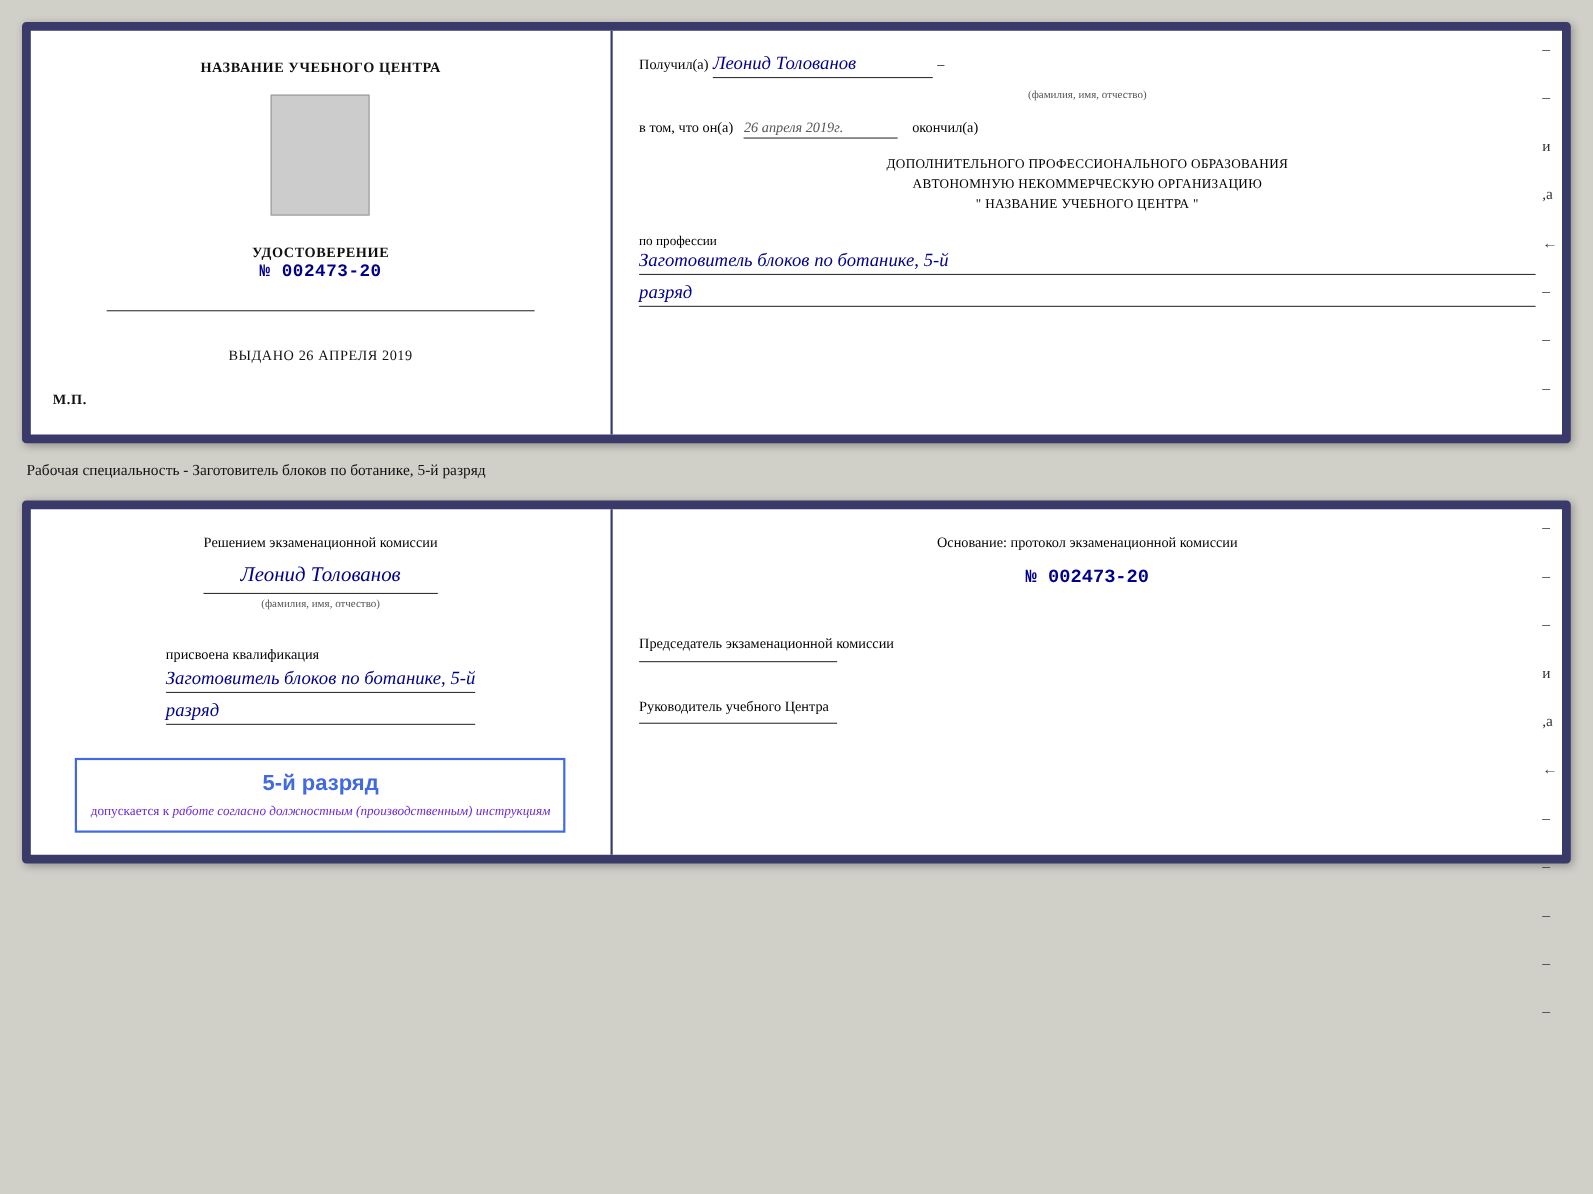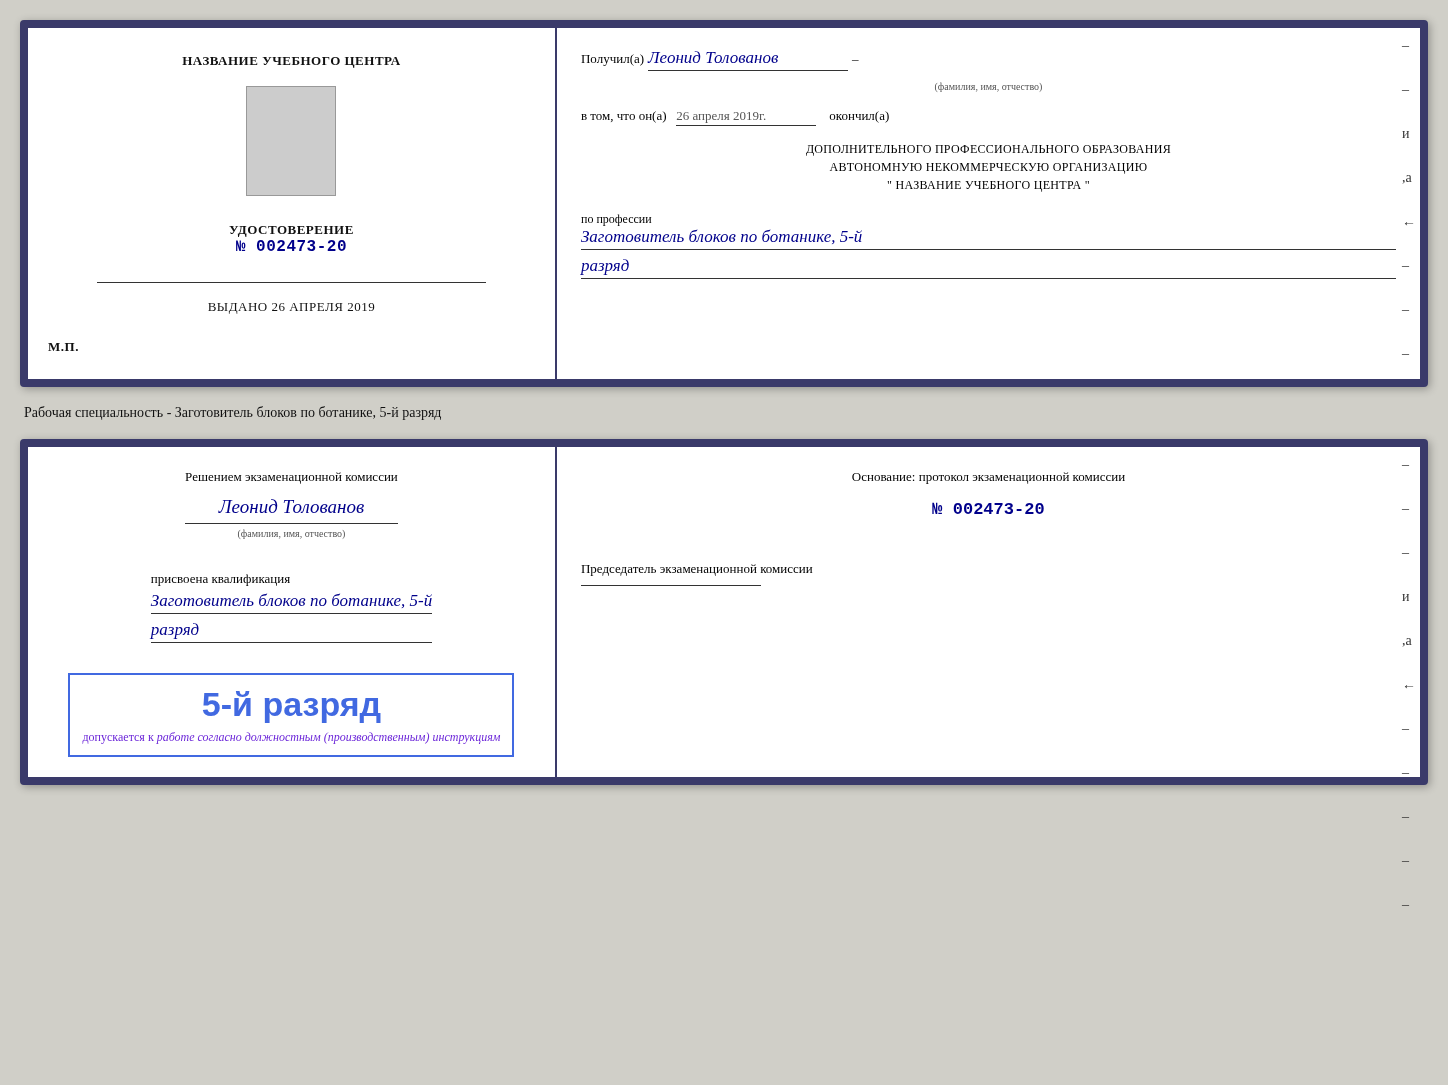--- a/index.html
+++ b/index.html
@@ -98,20 +98,21 @@
     }
 
     .udostoverenie-block .udost-number {
       font-size: 16px;
       font-weight: bold;
       color: #00008B;
       font-family: 'Courier New', monospace;
     }
 
     .vydano-block {
+      margin-top: 16px;
       font-size: 13px;
       text-align: center;
     }
 
     .vydano-block .vydano-date {
       font-size: 13px;
     }
 
     .mp-label {
       margin-top: auto;
@@ -145,20 +146,21 @@
       color: #555;
       text-align: center;
     }
 
     .vtom-line {
       font-size: 13px;
       margin-top: 6px;
     }
 
     .vtom-date {
+      font-style: italic;
       color: #555;
       border-bottom: 1px solid #333;
       padding-bottom: 1px;
       display: inline-block;
       min-width: 140px;
     }
 
     .org-block {
       font-size: 12px;
       text-align: center;
@@ -254,21 +256,21 @@
     .dopuskaetsya-box {
       border: 2px solid #4169e1;
       padding: 10px 12px;
       margin-top: 14px;
       display: flex;
       flex-direction: column;
       gap: 6px;
     }
 
     .razryad-big {
-      font-size: 34px;
+      font-size: 20px;
       font-weight: bold;
       color: #4169e1;
       text-align: center;
       font-family: Arial, sans-serif;
     }
 
     .dopuskaetsya-text {
       font-size: 12px;
       color: #6d28d9;
     }
@@ -414,20 +416,24 @@
       <div class="osnovanie-block">
         <div>Основание: протокол экзаменационной комиссии</div>
         <div class="proto-number">№ 002473-20</div>
       </div>
 
       <div class="signature-block">
         <div class="sig-label">Председатель экзаменационной комиссии</div>
         <span class="sig-line underline-blank"></span>
       </div>
 
+      <div class="signature-block">
+        <div class="sig-label">Руководитель учебного Центра</div>
+        <span class="sig-line underline-blank"></span>
+      </div>
 
       <div class="vertical-dashes">
         <span>–</span>
         <span>–</span>
         <span>–</span>
         <span>и</span>
         <span>,а</span>
         <span>←</span>
         <span>–</span>
         <span>–</span>

